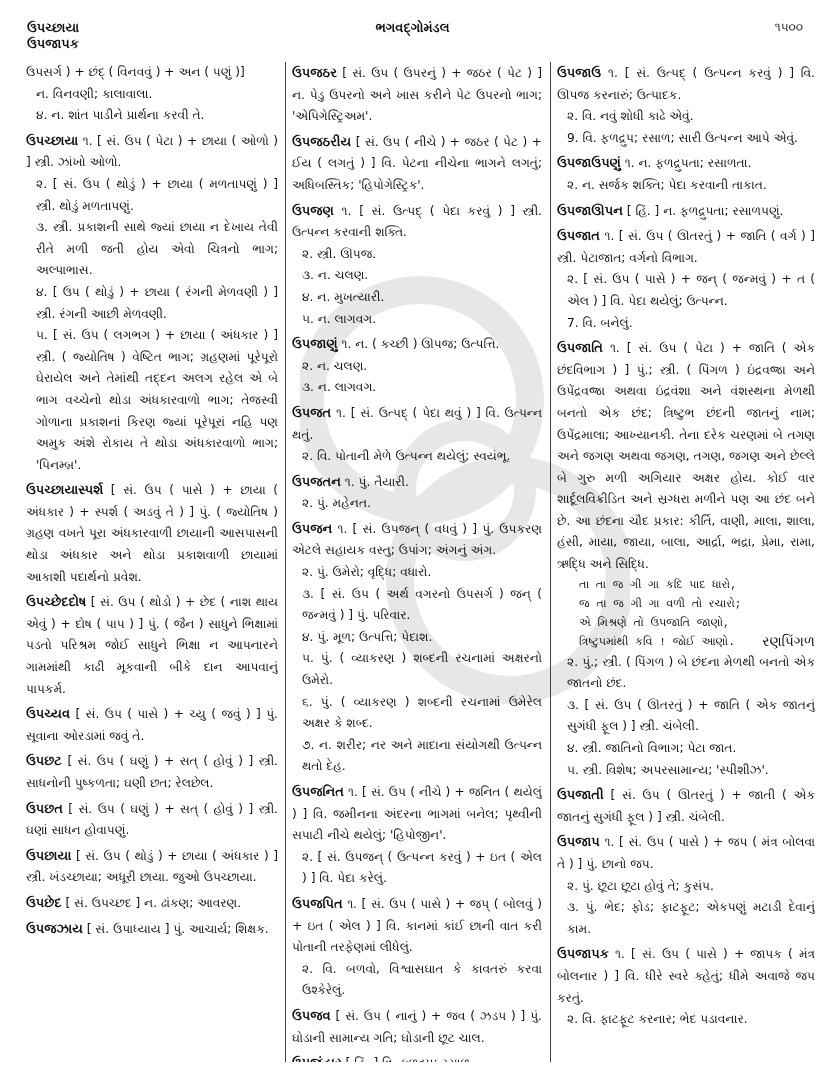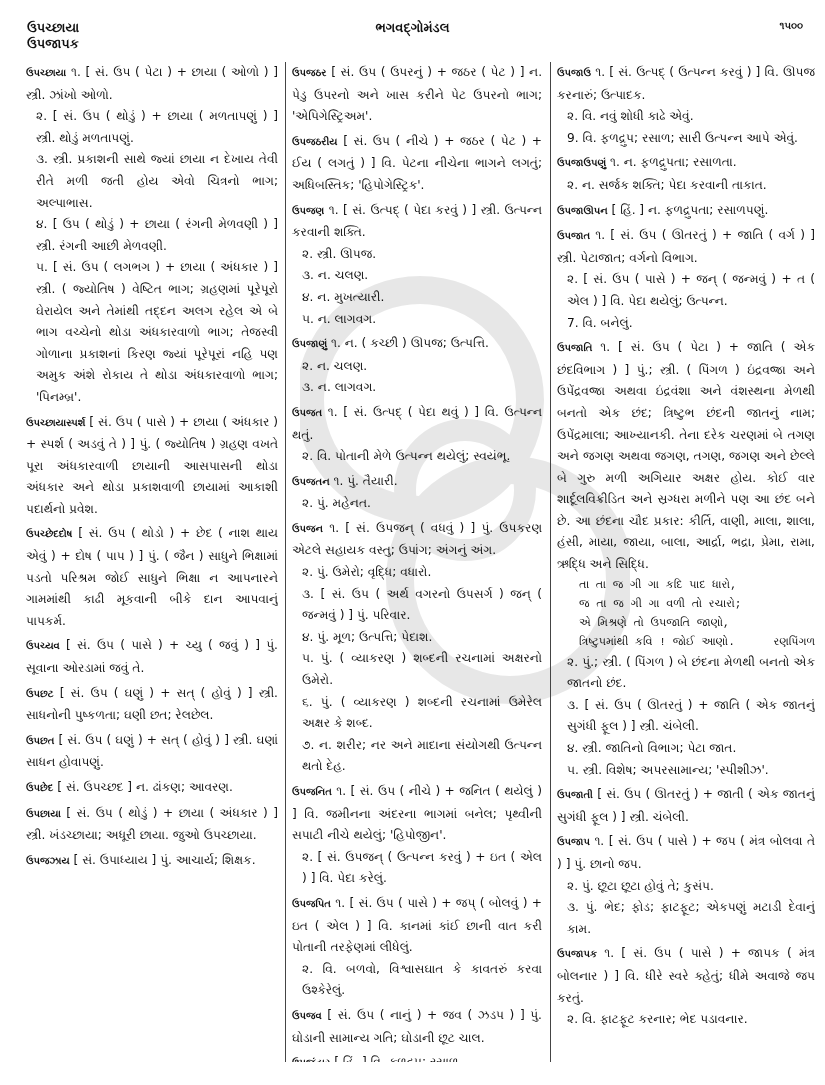--- a/index.html
+++ b/index.html
@@ -5,39 +5,39 @@
   html, body { margin:0; padding:0; background:#ffffff; }
   body {
     width:825px; height:1085px; position:relative; overflow:hidden;
     font-family: "DejaVu Sans", "Liberation Sans", sans-serif;
     color:#111; font-size:12.2px;
   }
   .header { position:absolute; top:20px; left:0; width:825px; height:40px; }
   .guide { position:absolute; left:27px; top:0; font-weight:bold; font-size:13px; line-height:16px; }
   .guide div { white-space:nowrap; }
   .title { position:absolute; left:0; width:825px; top:0; text-align:center; font-weight:bold; font-size:13px; }
-  .pageno { position:absolute; right:22px; top:0; font-weight:bold; font-size:10px; }
+  .pageno { position:absolute; right:22px; top:0; font-weight:normal; font-size:12px; }
   .watermark {
     position:absolute; left:300px; top:250px; width:330px; height:480px;
     pointer-events:none; opacity:0.09;
   }
   .cols { position:absolute; top:62px; left:26px; width:790px; height:1010px; }
   .col { position:absolute; top:0; height:1000px; overflow:hidden; line-height:21.6px; }
   .col1 { left:0; width:252px; }
   .col2 { left:266px; width:250px; }
   .col3 { left:531px; width:258px; }
   .divider { position:absolute; top:0; width:1px; background:#444; height:1000px; }
   .div1 { left:259px; }
   .div2 { left:524px; }
   .entry { margin-bottom:3px; }
-  .hw { font-weight:bold; font-size:10px;font-family:Liberation Mono, monospace; }
+  .hw { font-weight:bold; font-size:13px; }
   .line { text-align:justify; }
   .sense { padding-left:10px; }
   .verse { padding-left:22px; font-size:11.2px; line-height:19px;font-family:Liberation Mono, monospace; }
-  .cite { float:right; font-size:11px; }
+  .cite { float:right; font-size:14px; }
 </style>
 </head>
 <body>
 
 <div class="header">
   <div class="guide">
     <div>ઉપચ્છાયા</div>
     <div>ઉપજાપક</div>
   </div>
   <div class="title">ભગવદ્ગોમંડલ</div>
@@ -49,20 +49,25 @@
   <circle cx="210" cy="330" r="110" fill="none" stroke="#000" stroke-width="28"></circle>
   <circle cx="165" cy="240" r="60" fill="none" stroke="#000" stroke-width="22"></circle>
 </svg>
 
 <div class="cols">
   <div class="divider div1"></div>
   <div class="divider div2"></div>
 
   <div class="col col1" id="col0">
       <div class="entry">
+        <div class="line"><span>ઉપસર્ગ ) + છંદ્ ( વિનવવું ) + અન ( પણું )]</span></div>
+        <div class="line sense"><span>ન. વિનવણી; કાલાવાલા.</span></div>
+        <div class="line sense"><span>૪. ન. શાંત પાડીને પ્રાર્થના કરવી તે.</span></div>
+      </div>
+      <div class="entry">
         <div class="line"><span class="hw">ઉપચ્છાયા</span> <span>૧. [ સં. ઉપ ( પેટા ) + છાયા ( ઓળો ) ] સ્ત્રી. ઝાંખો ઓળો.</span></div>
         <div class="line sense"><span>૨. [ સં. ઉપ ( થોડું ) + છાયા ( મળતાપણું ) ] સ્ત્રી. થોડું મળતાપણું.</span></div>
         <div class="line sense"><span>૩. સ્ત્રી. પ્રકાશની સાથે જ્યાં છાયા ન દેખાય તેવી રીતે મળી જતી હોય એવો ચિત્રનો ભાગ; અલ્પાભાસ.</span></div>
         <div class="line sense"><span>૪. [ ઉપ ( થોડું ) + છાયા ( રંગની મેળવણી ) ] સ્ત્રી. રંગની આછી મેળવણી.</span></div>
         <div class="line sense"><span>૫. [ સં. ઉપ ( લગભગ ) + છાયા ( અંધકાર ) ] સ્ત્રી. ( જ્યોતિષ ) વેષ્ટિત ભાગ; ગ્રહણમાં પૂરેપૂરો ઘેરાયેલ અને તેમાંથી તદ્દન અલગ રહેલ એ બે ભાગ વચ્ચેનો થોડા અંધકારવાળો ભાગ; તેજસ્વી ગોળાના પ્રકાશનાં કિરણ જ્યાં પૂરેપૂરાં નહિ પણ અમુક અંશે રોકાય તે થોડા અંધકારવાળો ભાગ; 'પિનમ્બ્ર'.</span></div>
       </div>
       <div class="entry">
         <div class="line"><span class="hw">ઉપચ્છાયાસ્પર્શ</span> <span>[ સં. ઉપ ( પાસે ) + છાયા ( અંધકાર ) + સ્પર્શ ( અડવું તે ) ] પું. ( જ્યોતિષ ) ગ્રહણ વખતે પૂરા અંધકારવાળી છાયાની આસપાસની થોડા અંધકાર અને થોડા પ્રકાશવાળી છાયામાં આકાશી પદાર્થનો પ્રવેશ.</span></div>
       </div>
       <div class="entry">
@@ -71,24 +76,24 @@
       <div class="entry">
         <div class="line"><span class="hw">ઉપચ્યવ</span> <span>[ સં. ઉપ ( પાસે ) + ચ્યુ ( જવું ) ] પું. સૂવાના ઓરડામાં જવું તે.</span></div>
       </div>
       <div class="entry">
         <div class="line"><span class="hw">ઉપછટ</span> <span>[ સં. ઉપ ( ઘણું ) + સત્ ( હોવું ) ] સ્ત્રી. સાધનોની પુષ્કળતા; ઘણી છત; રેલછેલ.</span></div>
       </div>
       <div class="entry">
         <div class="line"><span class="hw">ઉપછત</span> <span>[ સં. ઉપ ( ઘણું ) + સત્ ( હોવું ) ] સ્ત્રી. ઘણાં સાધન હોવાપણું.</span></div>
       </div>
       <div class="entry">
-        <div class="line"><span class="hw">ઉપછેદ</span> <span>[ સં. ઉપચ્છદ ] ન. ઢાંકણ; આવરણ.</span></div>
+        <div class="line"><span class="hw">ઉપછાયા</span> <span>[ સં. ઉપ ( થોડું ) + છાયા ( અંધકાર ) ] સ્ત્રી. ખંડચ્છાયા; અધૂરી છાયા. જુઓ ઉપચ્છાયા.</span></div>
       </div>
       <div class="entry">
-        <div class="line"><span class="hw">ઉપછાયા</span> <span>[ સં. ઉપ ( થોડું ) + છાયા ( અંધકાર ) ] સ્ત્રી. ખંડચ્છાયા; અધૂરી છાયા. જુઓ ઉપચ્છાયા.</span></div>
+        <div class="line"><span class="hw">ઉપછેદ</span> <span>[ સં. ઉપચ્છદ ] ન. ઢાંકણ; આવરણ.</span></div>
       </div>
       <div class="entry">
         <div class="line"><span class="hw">ઉપજઝાય</span> <span>[ સં. ઉપાધ્યાય ] પું. આચાર્ય; શિક્ષક.</span></div>
       </div>
     </div>
   <div class="col col2" id="col1">
       <div class="entry">
         <div class="line"><span class="hw">ઉપજઠર</span> <span>[ સં. ઉપ ( ઉપરનું ) + જઠર ( પેટ ) ] ન. પેડુ ઉપરનો અને ખાસ કરીને પેટ ઉપરનો ભાગ; 'એપિગેસ્ટ્રિઅમ'.</span></div>
       </div>
       <div class="entry">

